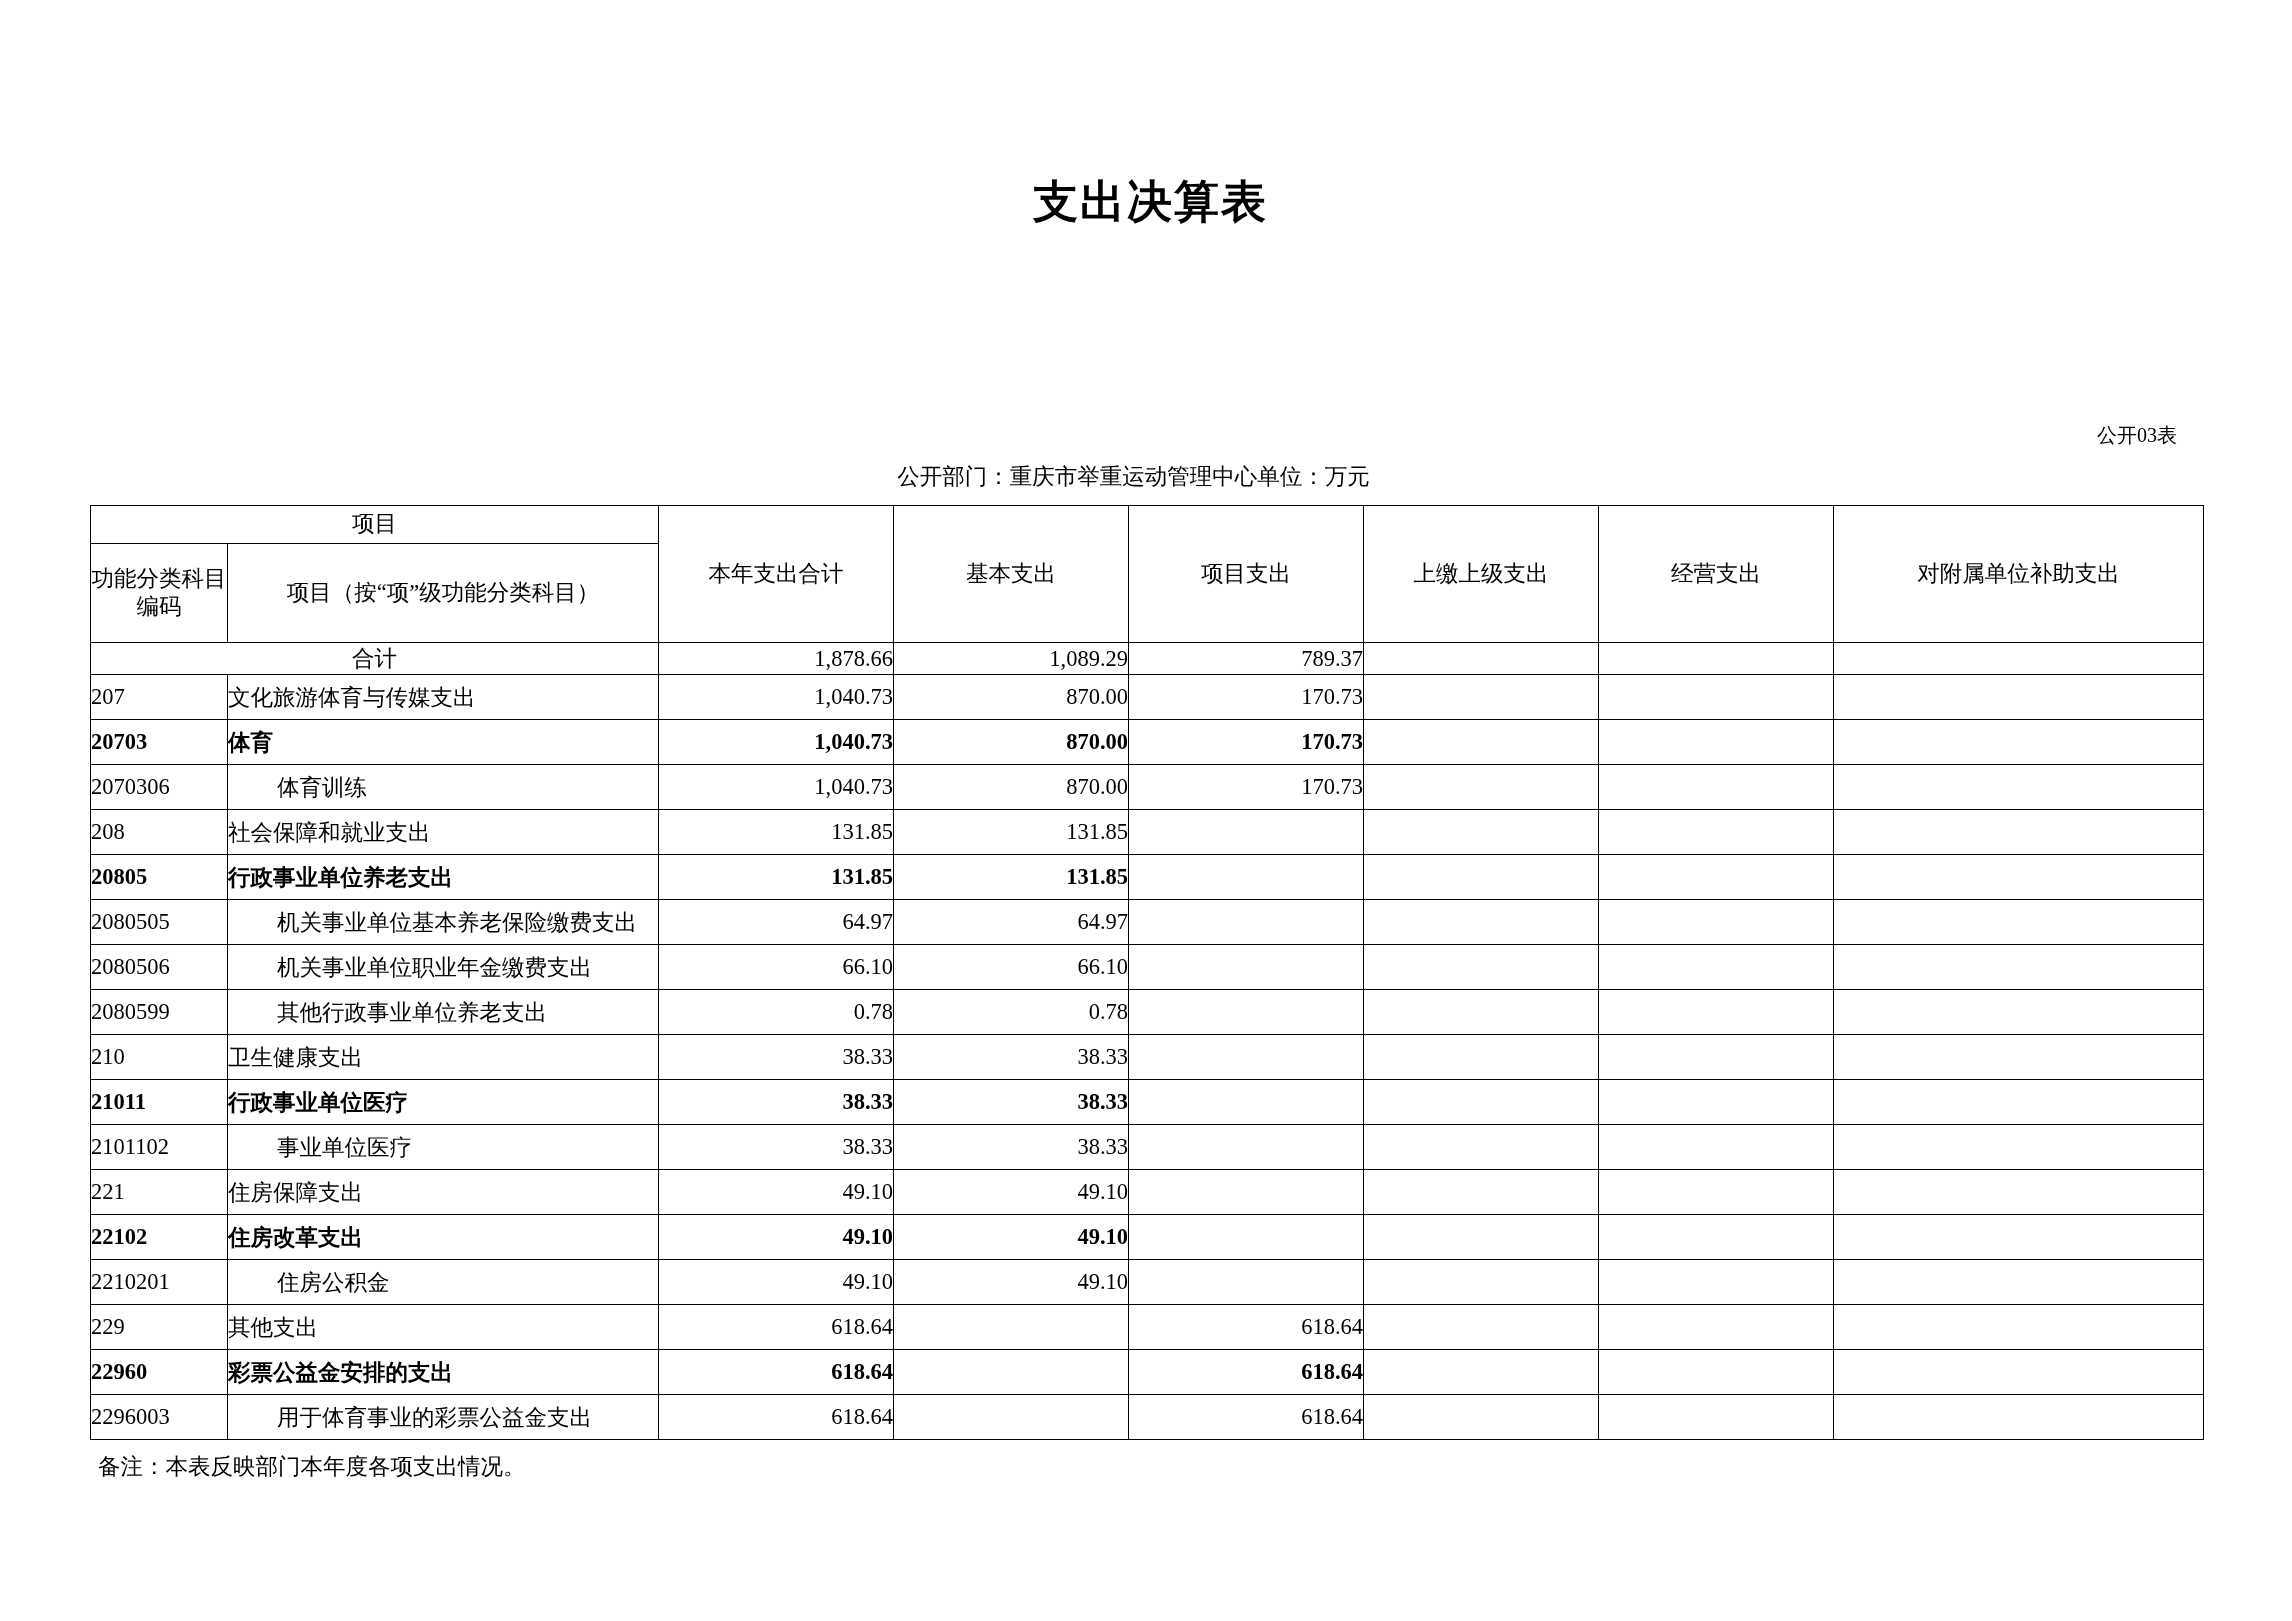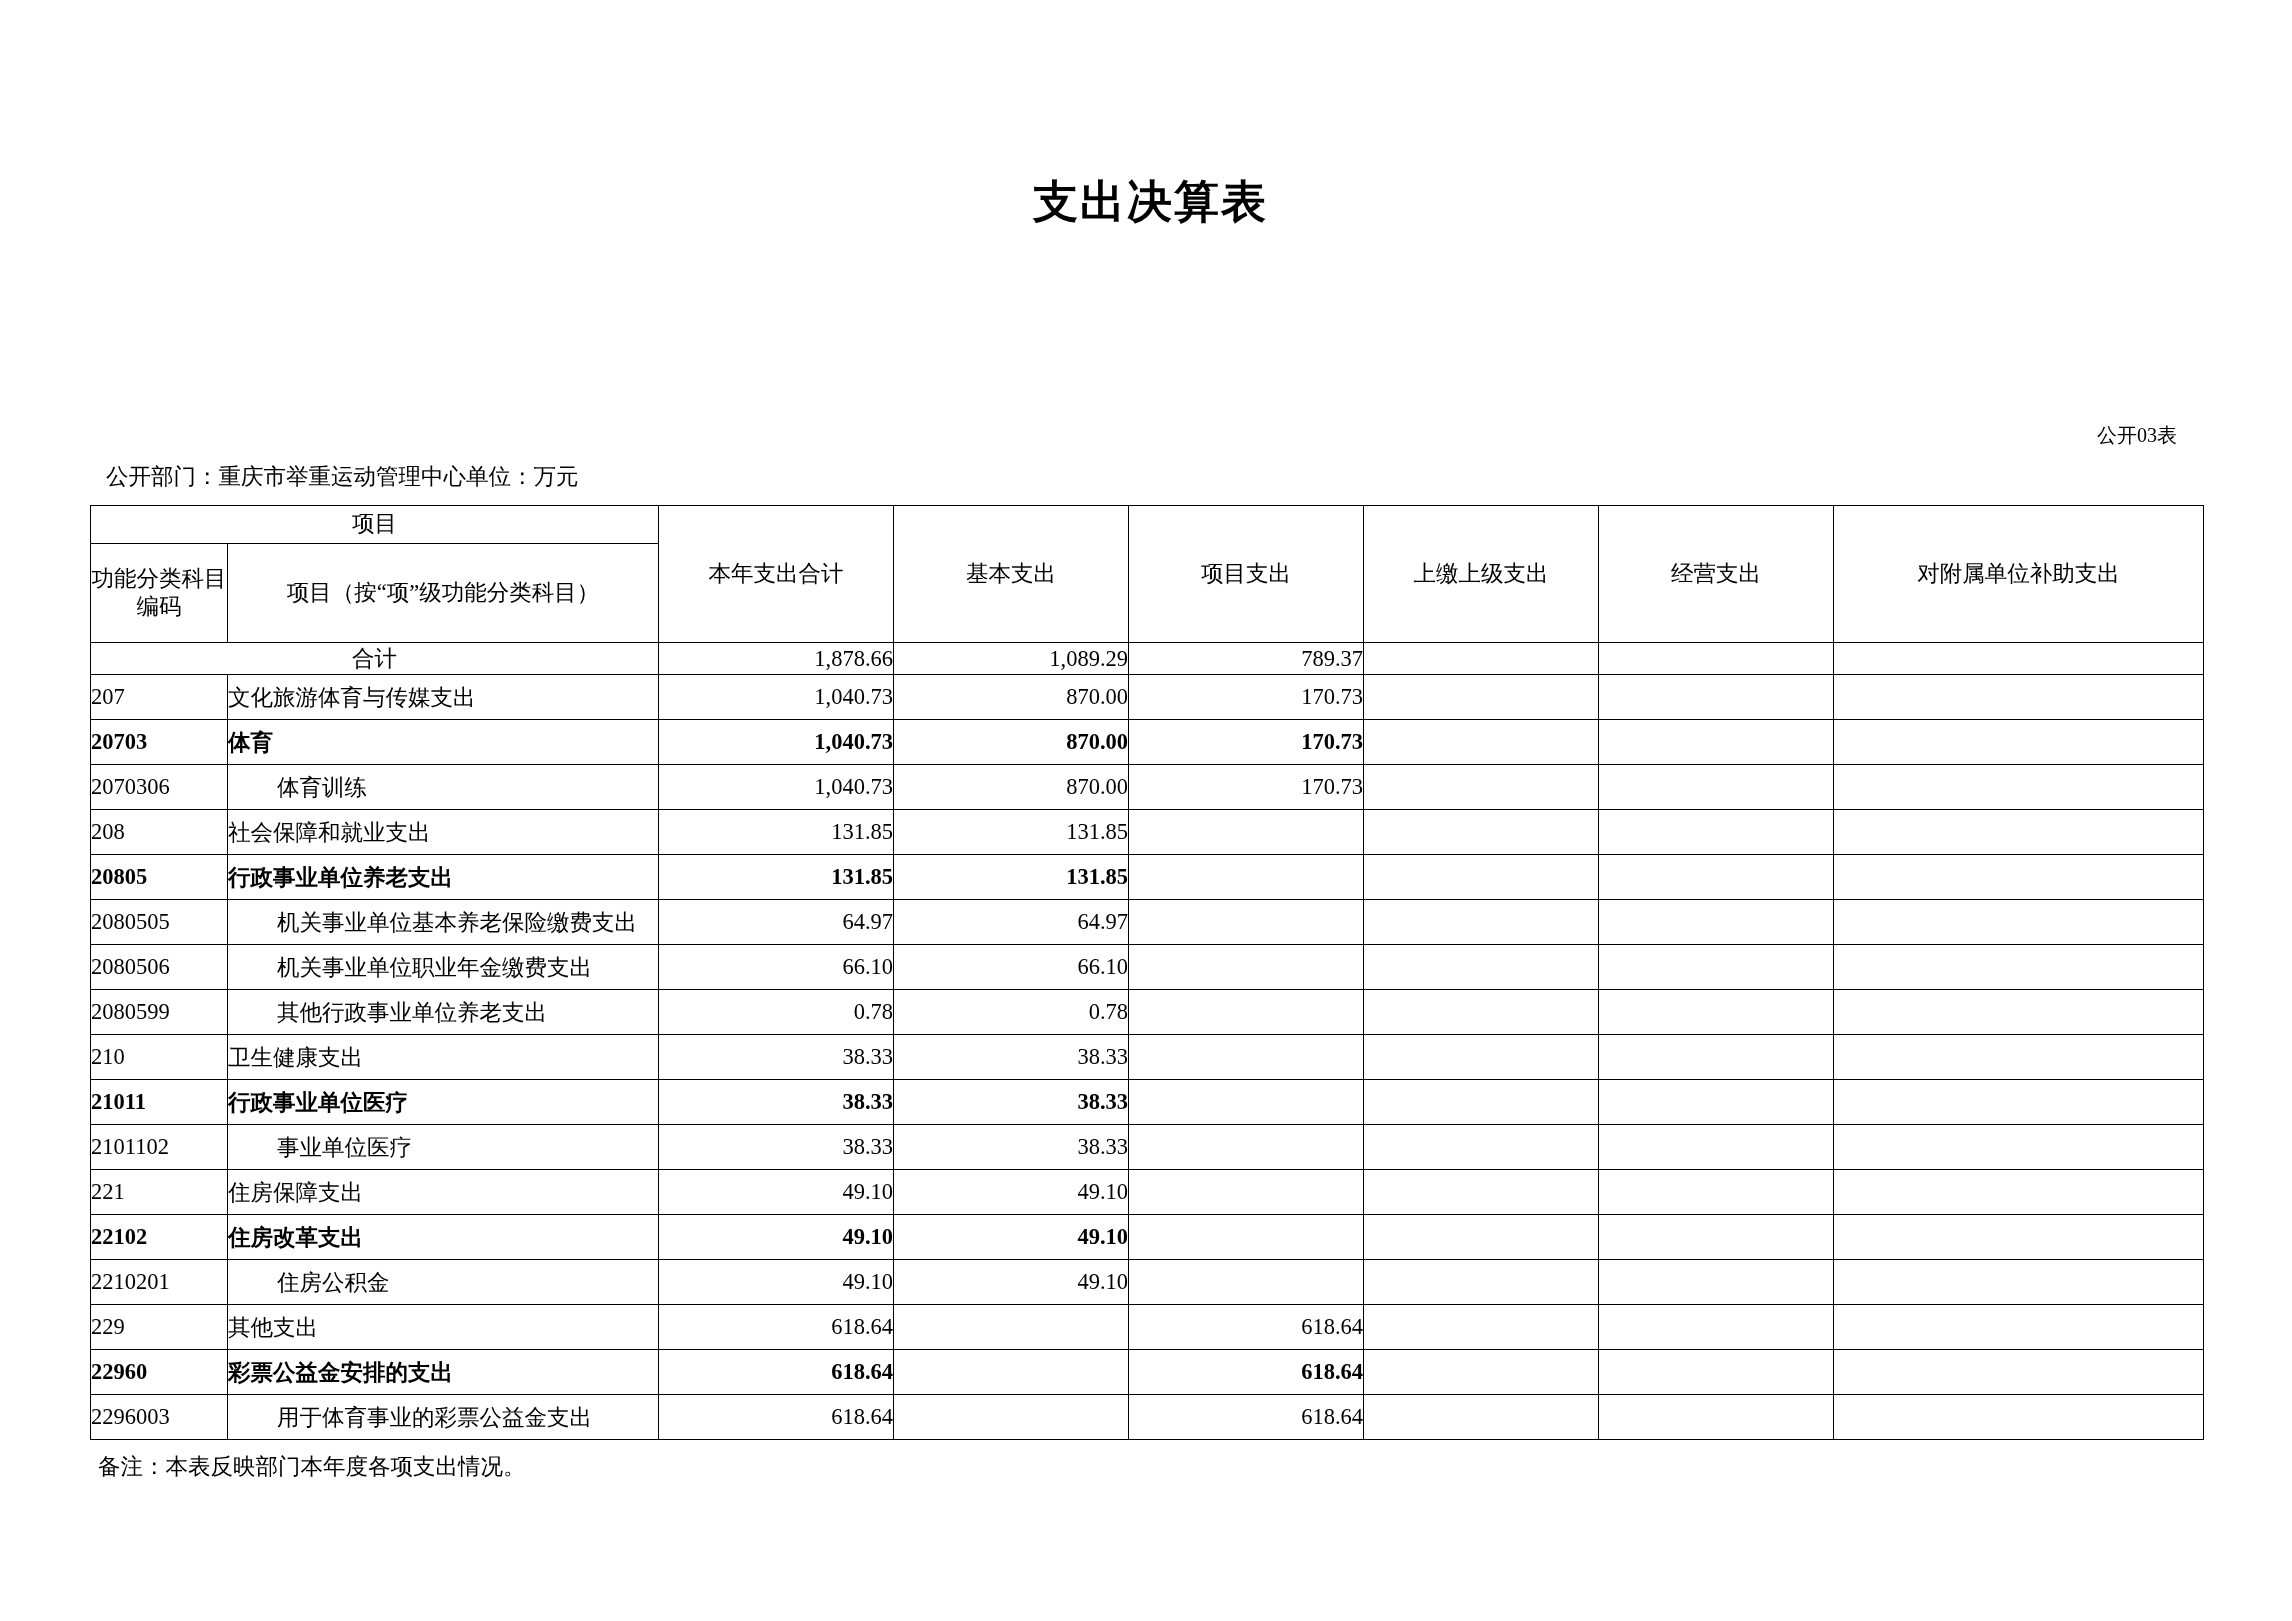--- a/index.html
+++ b/index.html
@@ -35,21 +35,21 @@
     top: 250px;
     font-size: 20px;
     font-family: "Liberation Serif", serif;
   }
   .meta-row {
     position: absolute;
     left: 106px;
     top: 289px;
     right: 132px;
     display: flex;
-    justify-content: flex-start;
+    justify-content: center;
     font-size: 22.5px;
     font-family: "Liberation Serif", serif;
   }
   .table-wrap {
     position: absolute;
     left: 90px;
     top: 333px;
     width: 2235px;
   }
   table.fin {

